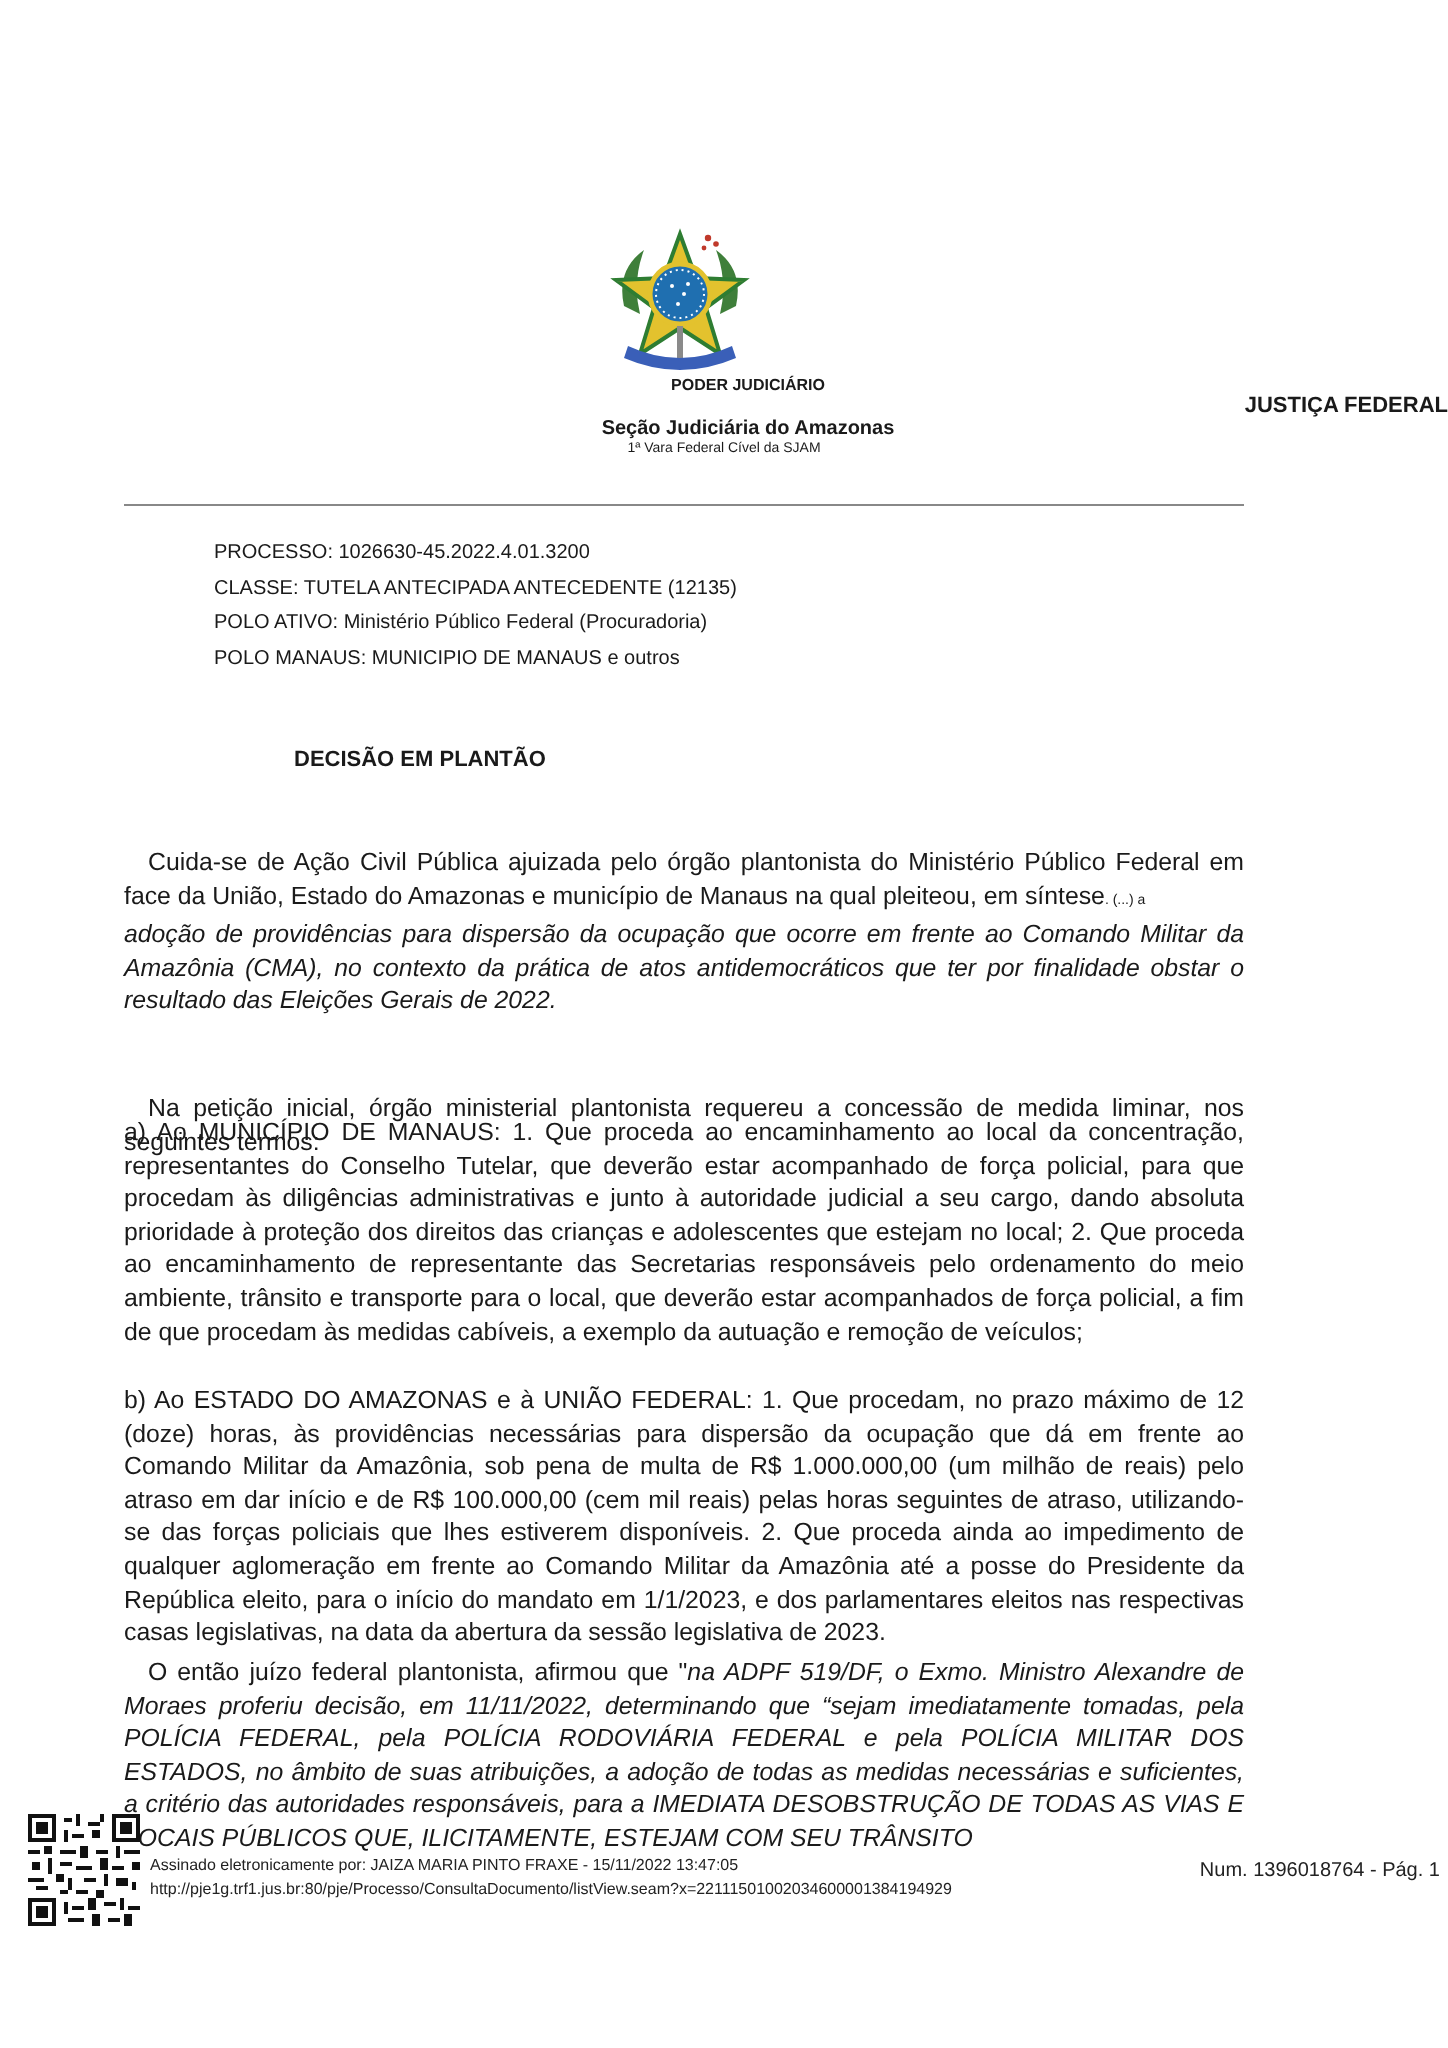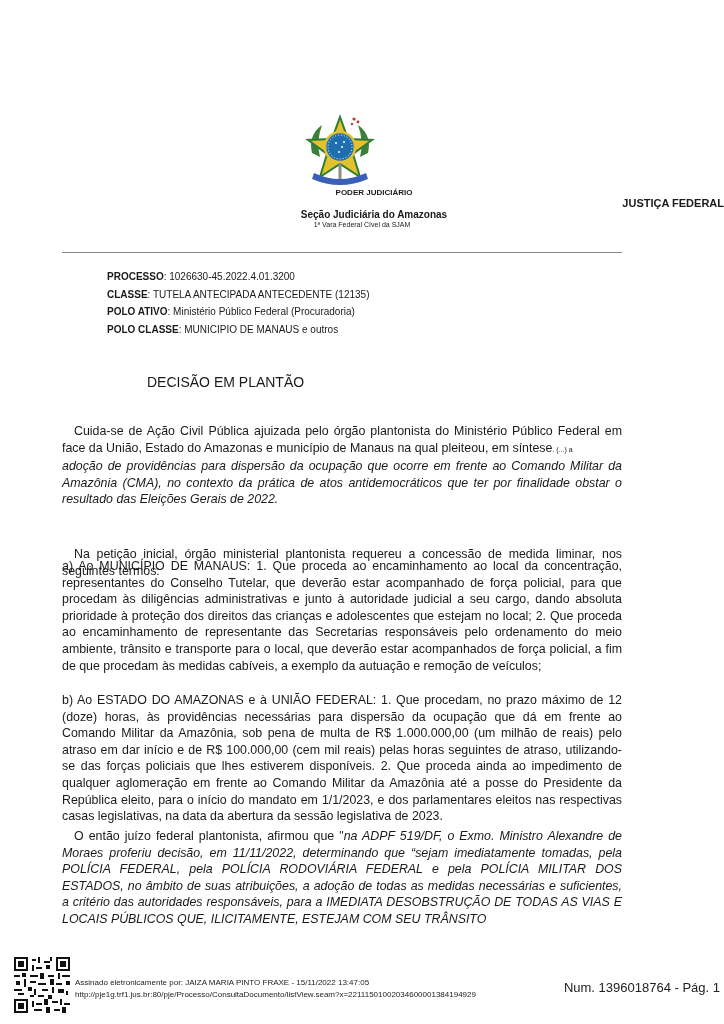--- a/index.html
+++ b/index.html
@@ -9,40 +9,40 @@
   }
   .crest { position: absolute; left: 302px; top: 113px; width: 76px; height: 76px; }
   .header-text { position: absolute; left: 0; width: 724px; top: 188px; text-align: center; }
   .h-line1 { font-size: 8px; font-weight: bold; line-height: 9px; position: relative; left: 12px; }
   .h-line2 { font-size: 11px; font-weight: bold; line-height: 12px; text-align: right; }
   .h-line3 { font-size: 10px; font-weight: bold; line-height: 11px; padding-left: 24px; }
   .h-line4 { font-size: 7px; line-height: 9px; }
   .rule { position: absolute; left: 62px; top: 252px; width: 560px; height: 0; border-top: 1.5px solid #888; }
 
   .meta { position: absolute; left: 63px; top: 268px; font-size: 10px; line-height: 17.5px; }
-  .meta b { font-weight: bold; padding-left: 44px; }
+  .meta b { font-weight: normal; padding-left: 44px; }
 
-  .title { position: absolute; left: 147px; top: 374px; font-size: 14px; font-weight: normal; }
+  .title { position: absolute; left: 147px; top: 374px; font-size: 11px; font-weight: bold; }
 
   .body { position: absolute; left: 62px; width: 560px; font-size: 12.4px; line-height: 16.6px; text-align: justify; }
   .body p { margin: 0; }
   .indent { text-indent: 12px; }
   .small { font-size: 7px; }
   i { font-style: italic; }
 
   .p1 { top: 423px; }
   .p2 { top: 514px; margin-top: 32px; }
   .p3 { top: 558px; }
   .p4 { top: 692px; }
   .p5 { top: 828px; }
 
-  .footer { position: absolute; left: 0; top: 950px; width: 724px; height: 74px; }
+  .footer { position: absolute; left: 0; top: 900px; width: 724px; height: 74px; }
   .qr { position: absolute; left: 14px; top: 7px; width: 56px; height: 56px; }
   .sig { position: absolute; left: 75px; top: 27px; font-size: 8px; line-height: 11.5px; color: #222; }
-  .pagenum { position: absolute; right: 4px; top: 30px; font-size: 13px; color: #222; padding-left: 48px; }
+  .pagenum { position: absolute; right: 4px; top: 30px; font-size: 10px; color: #222; padding-left: 48px; }
 </style>
 </head>
 <body>
 
 <div class="crest">
   <svg width="76" height="76" viewBox="0 0 76 76">
 
     <path d="M10 40 Q6 22 20 12 Q14 28 18 44 Z" fill="#3f7f3a"></path>
     <path d="M66 40 Q70 22 56 12 Q62 28 58 44 Z" fill="#3f7f3a"></path>
 
@@ -78,21 +78,21 @@
   <div>
     <b>PROCESSO</b><span>: 1026630-45.2022.4.01.3200</span>
   </div>
   <div>
     <b>CLASSE</b><span>: TUTELA ANTECIPADA ANTECEDENTE (12135)</span>
   </div>
   <div>
     <b>POLO ATIVO</b><span>: Ministério Público Federal (Procuradoria)</span>
   </div>
   <div>
-    <b>POLO CLASSE</b><span>: MUNICIPIO DE MANAUS e outros</span>
+    <b>POLO MANAUS</b><span>: MUNICIPIO DE MANAUS e outros</span>
   </div>
 </div>
 
 <div class="title">DECISÃO EM PLANTÃO</div>
 
 <div class="body p1">
   <p class="indent">
     <span>Cuida-se de Ação Civil Pública ajuizada pelo órgão plantonista do Ministério Público Federal em face da União, Estado do Amazonas e município de Manaus na qual pleiteou, em síntese</span><span class="small">. (...) a</span><br><i> adoção de providências para dispersão da ocupação que ocorre em frente ao Comando Militar da Amazônia (CMA), no contexto da prática de atos antidemocráticos que ter por finalidade obstar o resultado das Eleições Gerais de 2022.</i>
   </p>
 </div>

